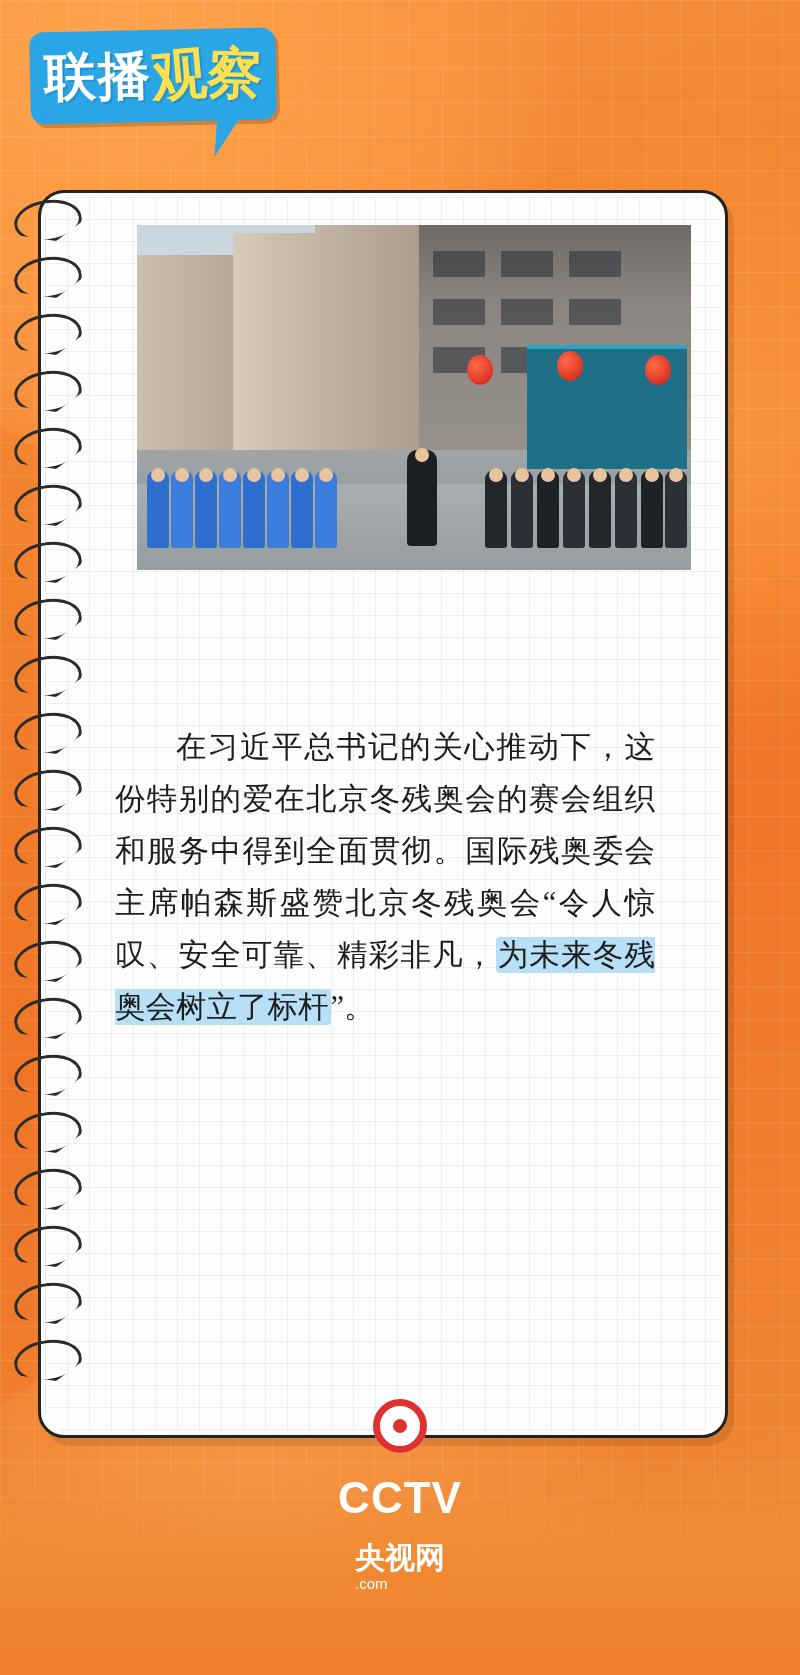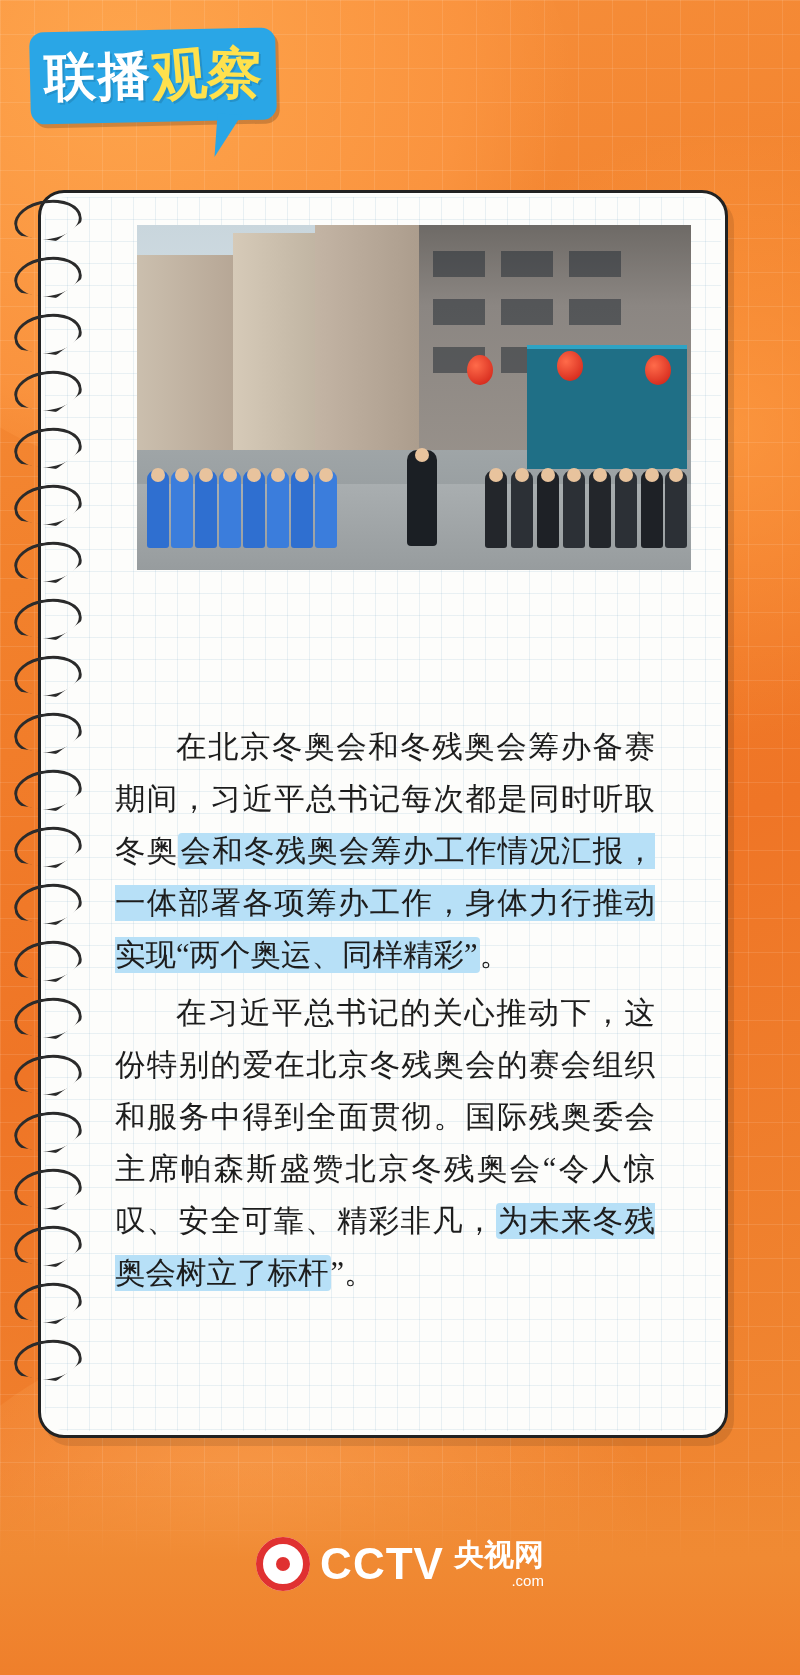--- a/index.html
+++ b/index.html
@@ -284,21 +284,22 @@
   }
 
   
   .footer {
     position: absolute;
     left: 0; right: 0;
     bottom: 84px;
     display: flex;
     align-items: center;
     justify-content: center;
-    gap: 10px;
+    gap: 20px;
+    flex-direction: column;
   }
   .cctv-eye {
     width: 54px; height: 54px;
     border-radius: 50%;
     background: #fff;
     display: flex;
     align-items: center;
     justify-content: center;
     position: relative;
   }
@@ -332,21 +333,21 @@
   }
   .cctv-com {
     color: #fff;
     font-family: "Liberation Sans", sans-serif;
     font-size: 15px;
     line-height: 1;
   }
   .cctv-stack {
     display: flex;
     flex-direction: column;
-    align-items: flex-end;
+    align-items: flex-start;
     gap: 3px;
   }
 </style>
 </head>
 <body>
 
 <div class="bg">
   <div class="bg-blob-1"></div>
   <div class="bg-blob-2"></div>
   <div class="bg-blob-3"></div>
@@ -444,21 +445,20 @@
           <span class="ph-head"></span>
         </div>
       <div class="ph-person" style="left:180px;background:#2c3036;">
           <span class="ph-head"></span>
         </div>
     </div>
   </div>
 
 
   <div class="body-text" id="body-text">
-      <div class="para"><span>在北京冬奥会和冬残奥会筹办备赛期间，习近平总书记每次都是同时听取冬奥</span><span class="hlmark">会和冬残奥会筹办工作情况汇报，一体部署各项筹办工作，身体力行推动实现“两个奥运、同样精彩”</span><span>。</span></div>
       <div class="para"><span>在习近平总书记的关心推动下，这份特别的爱在北京冬残奥会的赛会组织和服务中得到全面贯彻。国际残奥委会主席帕森斯盛赞北京冬残奥会“令人惊叹、安全可靠、精彩非凡，</span><span class="hlmark">为未来冬残奥会树立了标杆</span><span>”。</span></div>
     </div>
 </div>
 
 <div class="rings" id="rings">
     <div class="ring" style="top: 0px;"></div>
     <div class="ring" style="top: 57px;"></div>
     <div class="ring" style="top: 114px;"></div>
     <div class="ring" style="top: 171px;"></div>
     <div class="ring" style="top: 228px;"></div>

